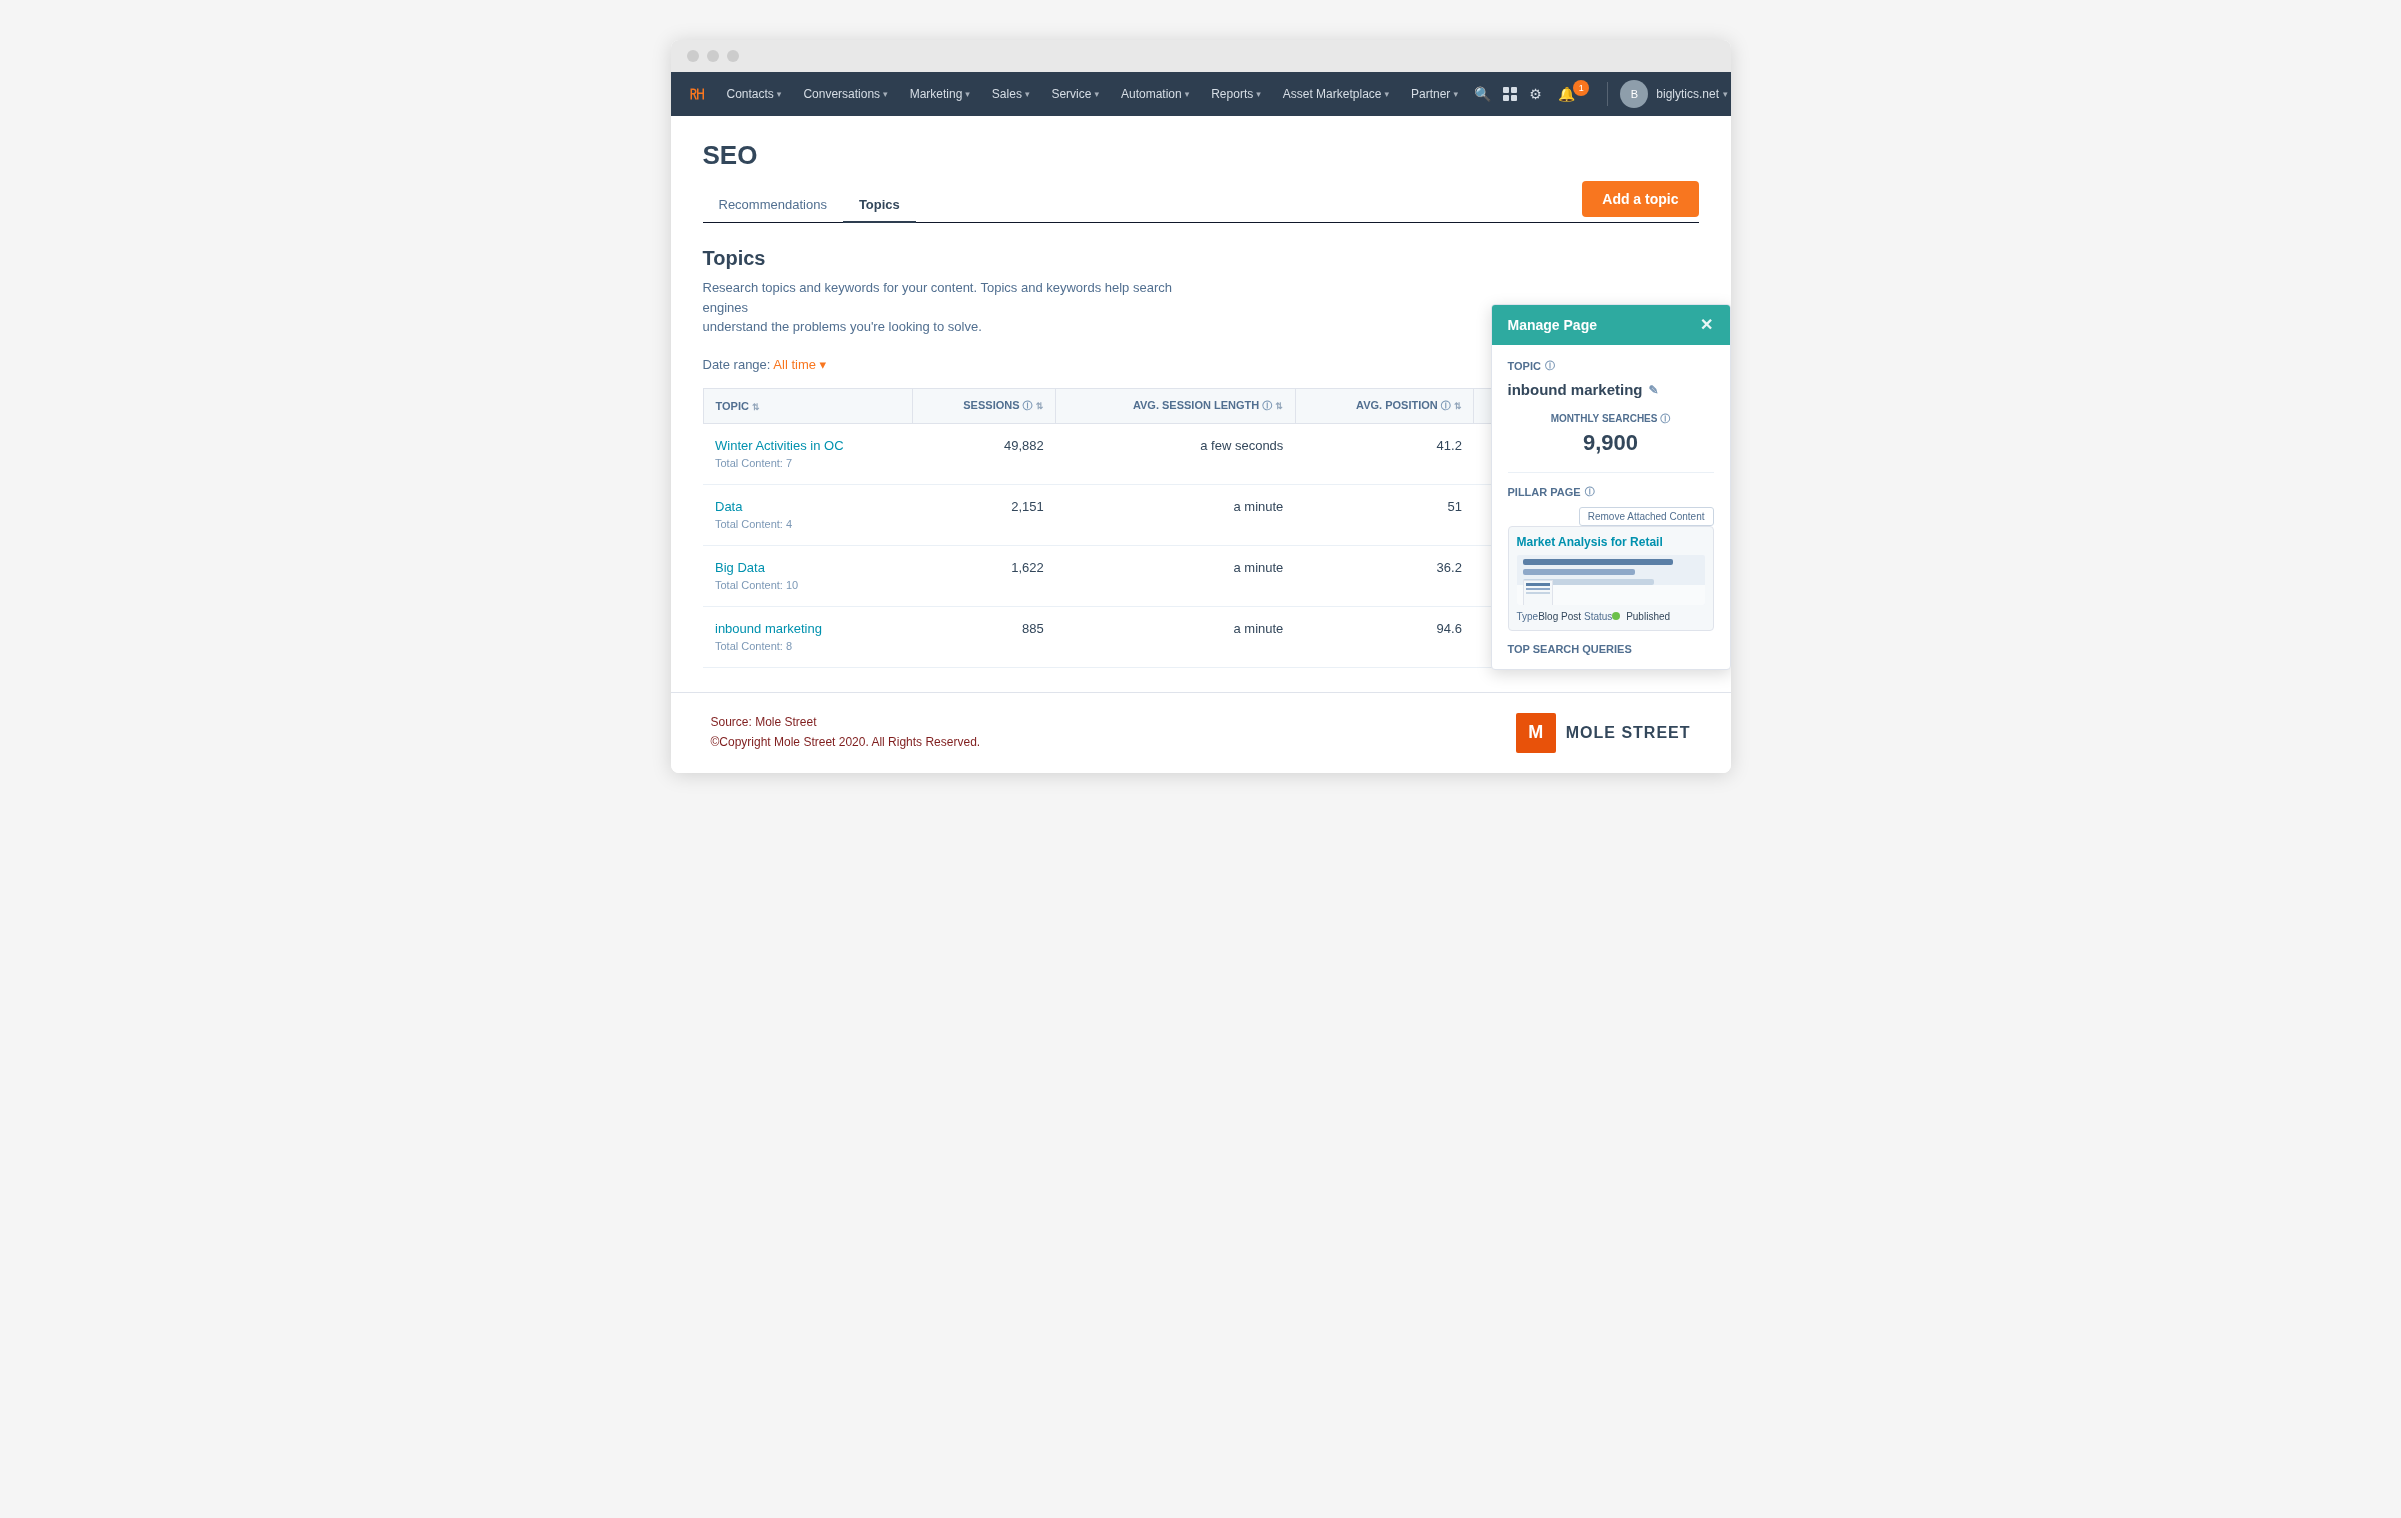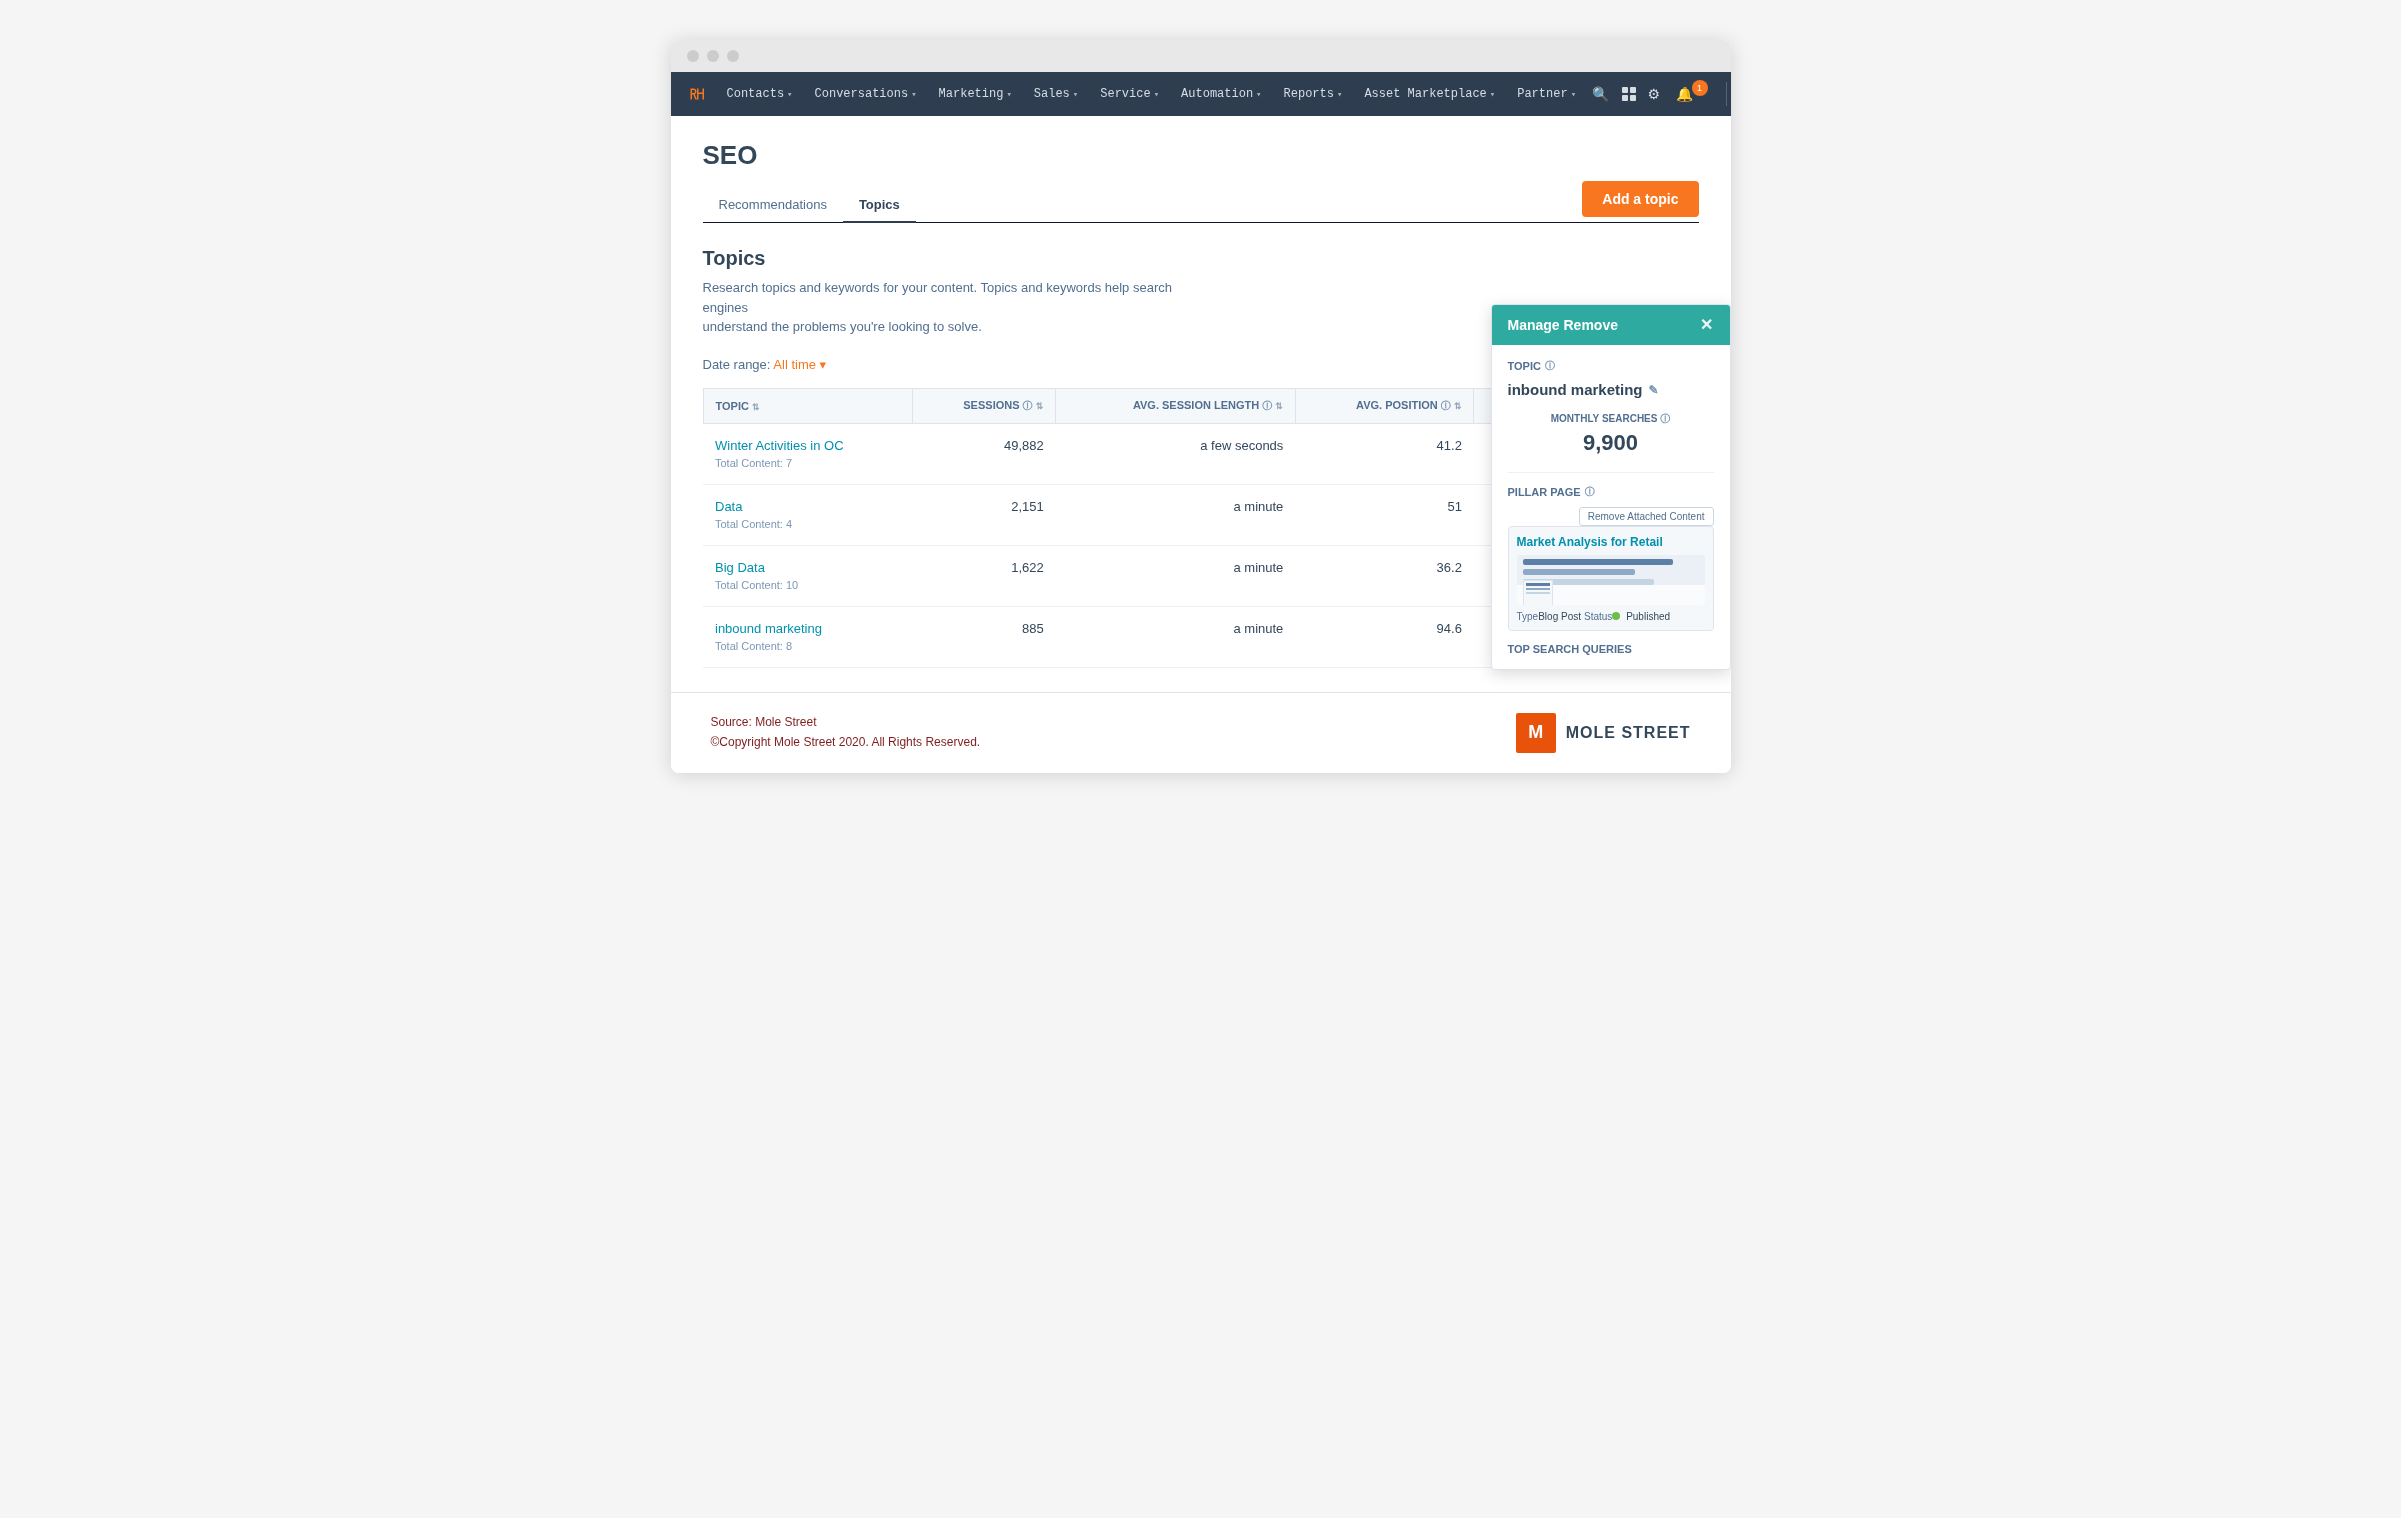--- a/index.html
+++ b/index.html
@@ -58,21 +58,20 @@
     .nav-item {
       color: #d6dde5;
       font-size: 12px;
       padding: 6px 10px;
       border-radius: 4px;
       cursor: pointer;
       display: flex;
       align-items: center;
       gap: 3px;
       white-space: nowrap;
-      font-family: Liberation Mono, monospace;
     }
 
     .nav-chevron {
       font-size: 9px;
       opacity: 0.7;
     }
 
     .nav-right {
       margin-left: auto;
       display: flex;
@@ -696,21 +695,21 @@
       <td class="right">a minute</td>
       <td class="right">94.6</td>
       <td class="right">337</td>
     </tr>
           </tbody>
       </table>
     </div>
 
     <div class="manage-panel">
       <div class="panel-header">
-        <span>Manage Remove</span>
+        <span>Manage Page</span>
         <span class="panel-close">✕</span>
       </div>
       <div class="panel-body">
         <div class="panel-label">
           <span>Topic</span>
           <span class="info-icon">ⓘ</span>
         </div>
         <div class="panel-topic-name">
           <span>inbound marketing</span>
           <span class="edit-icon">✎</span>

